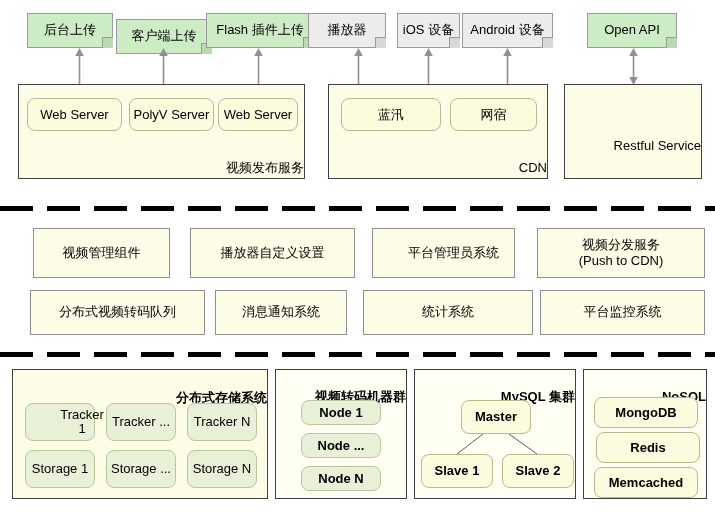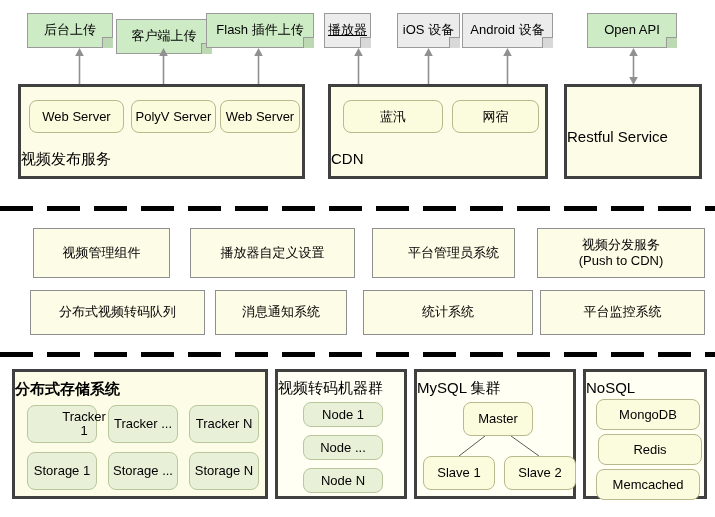--- a/index.html
+++ b/index.html
@@ -34,27 +34,27 @@
   .note.grey  .fold{background:#d8d8d8;}
   .note .foldcut{
     position:absolute;right:-1px;bottom:-1px;
     width:0;height:0;
     border-left:10px solid transparent;
     border-bottom:10px solid #ffffff;
   }
 
   
   .panel{
-    border:3px solid #404040;
+    border:1px solid #404040;
     background:#fdfce6;
   }
-  .panel.white{background:#fffff4;}
+  .panel.white{background:#fffff4;font-weight:bold;}
   .panel-title{
-    position:absolute;left:0;right:0;text-align:left;
-    font-size:15px;line-height:1;
+    position:absolute;left:0;right:0;text-align:right;
+    font-size:13px;line-height:1;margin-top:12px;
   }
 
   
   .rbox{
     border:1px solid #b9b98d;
     border-radius:8px;
     background:#fbfbdd;
     display:flex;align-items:center;justify-content:center;
     font-size:13px;line-height:1.05;text-align:center;
   }
@@ -99,21 +99,21 @@
     <span class="foldcut"></span>
     <span class="fold"></span>
   </div>
 
   <div class="node note green" style="left:206px;top:13px;width:108px;height:35px;">
     <span class="txt">Flash 插件上传</span>
     <span class="foldcut"></span>
     <span class="fold"></span>
   </div>
 
-  <div class="node note grey" style="left:324px;top:13px;width:47px;height:35px;text-decoration:underline;">
+  <div class="node note grey" style="left:308px;top:13px;width:78px;height:35px;">
     <span class="txt">播放器</span>
     <span class="foldcut"></span>
     <span class="fold"></span>
   </div>
 
   <div class="node note grey" style="left:397px;top:13px;width:63px;height:35px;">
     <span class="txt">iOS 设备</span>
     <span class="foldcut"></span>
     <span class="fold"></span>
   </div>

